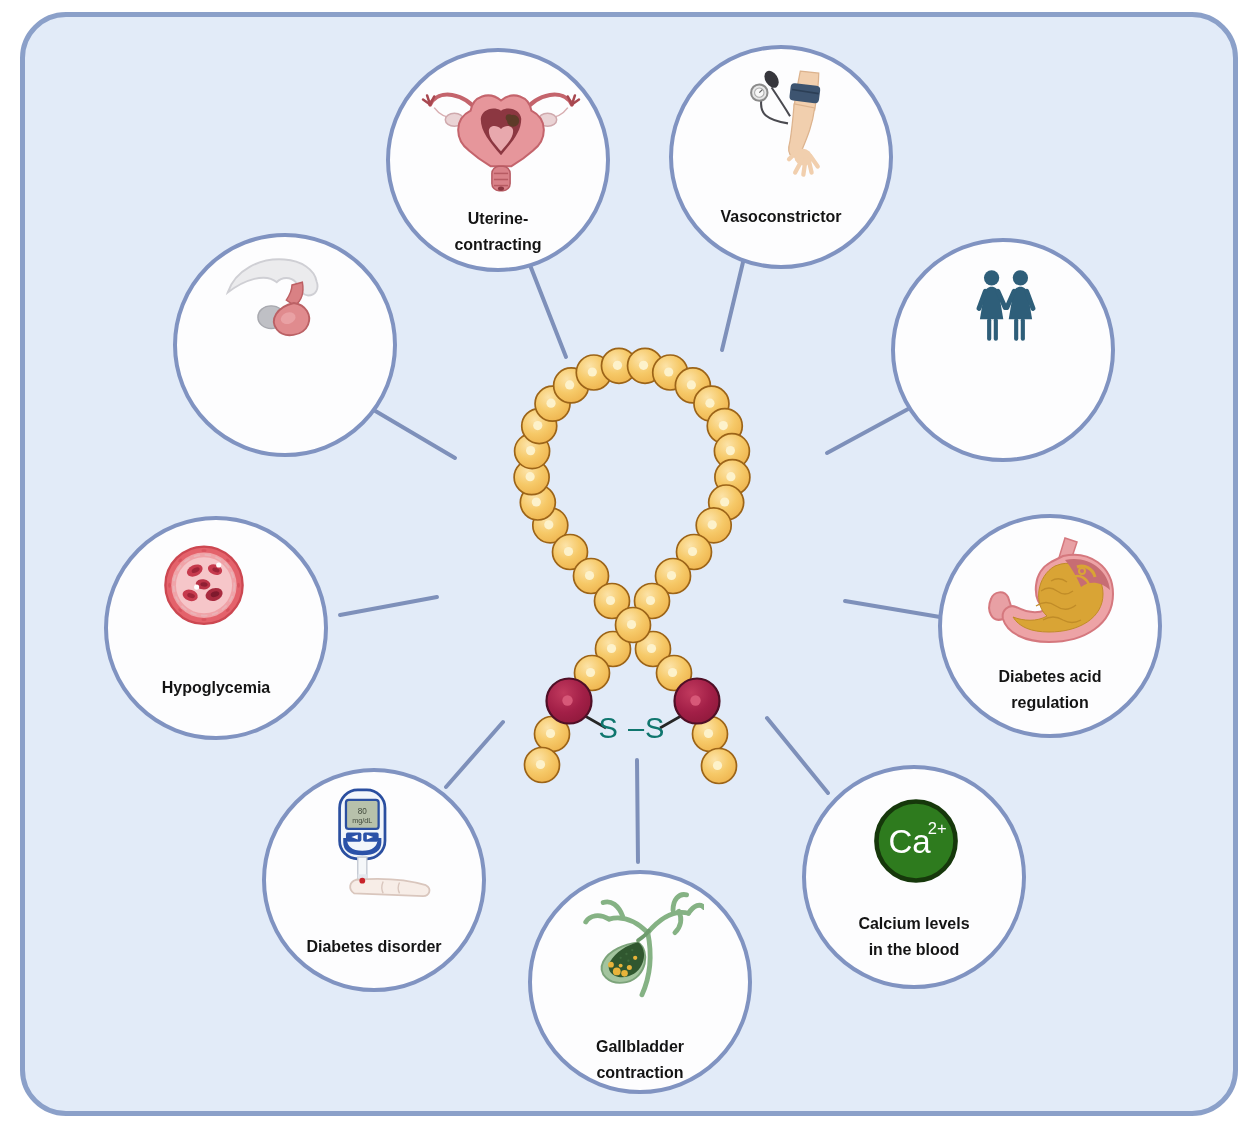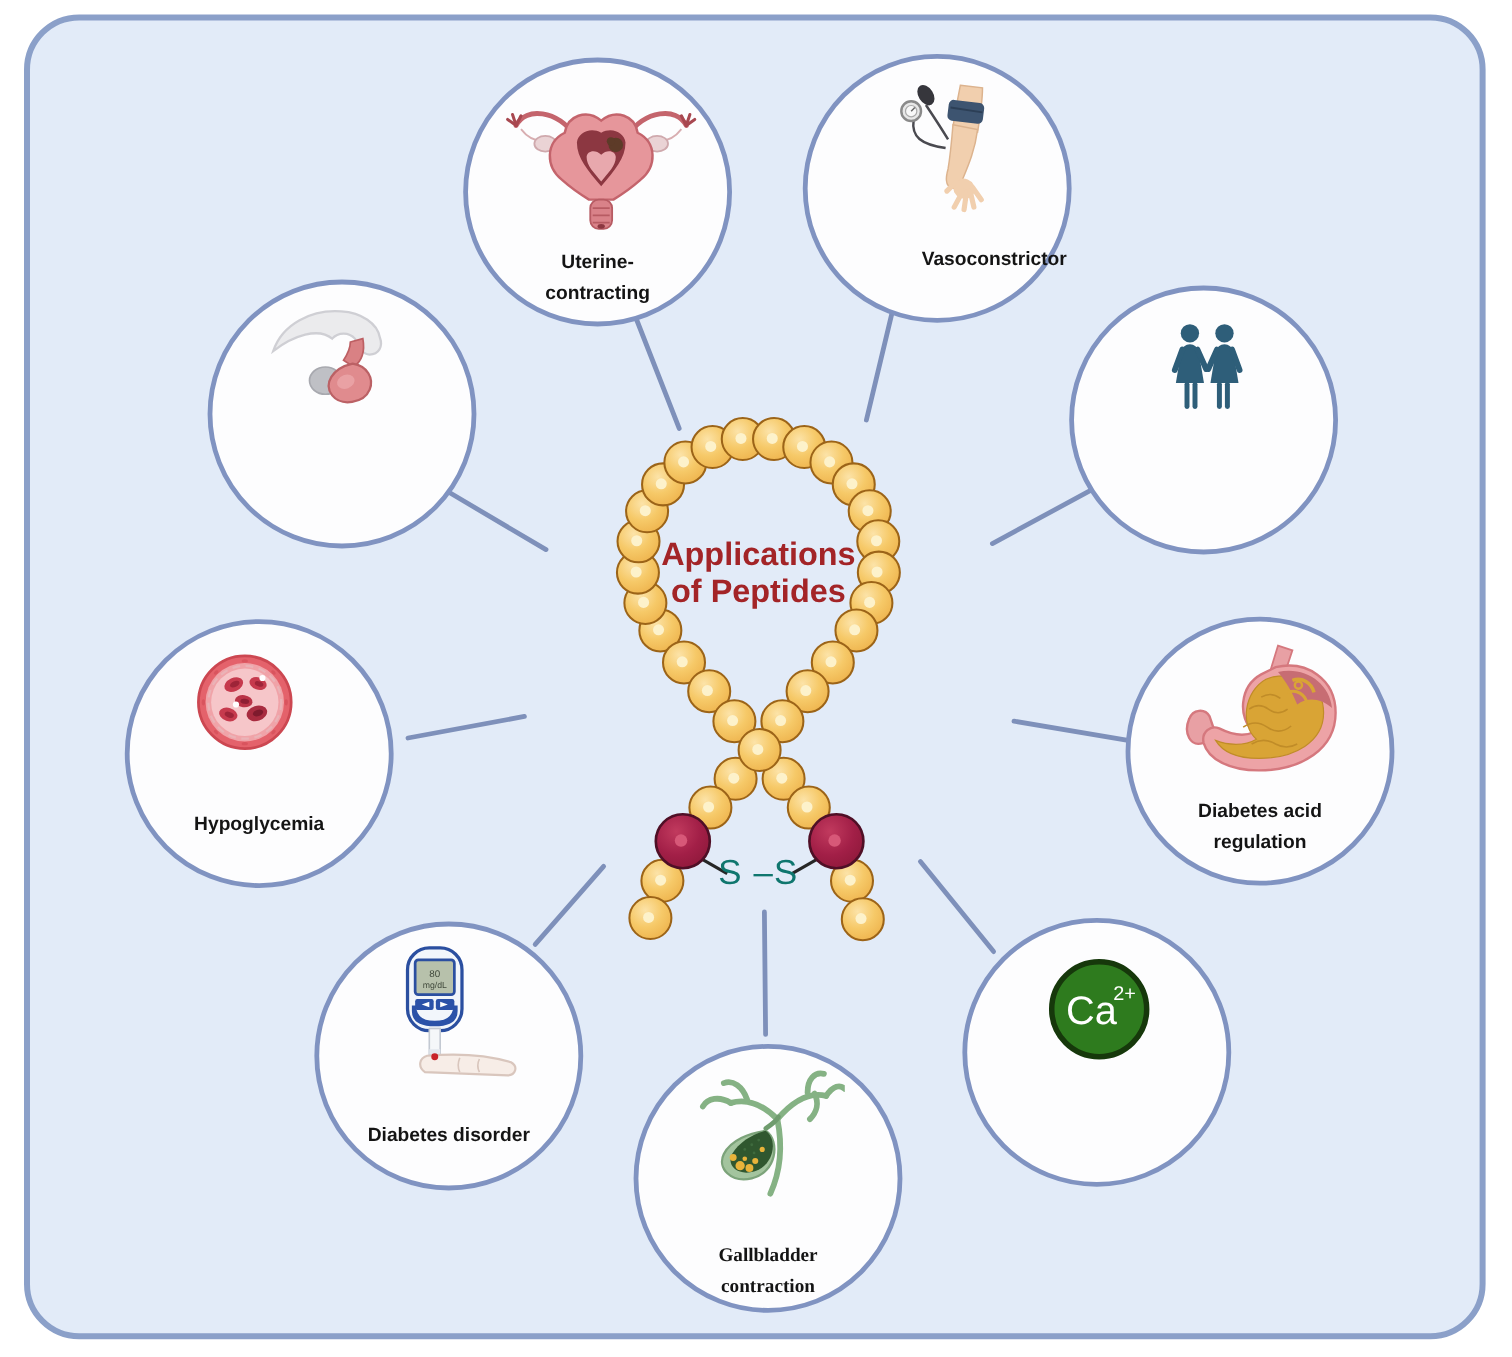--- a/index.html
+++ b/index.html
@@ -118,24 +118,20 @@
         <circle cx="717.5" cy="765.5" r="4.6" fill="#fdf2cb"></circle>
         <line x1="578" y1="712" x2="606" y2="728" stroke="#262626" stroke-width="2.6"></line>
         <line x1="688" y1="712" x2="660" y2="728" stroke="#262626" stroke-width="2.6"></line>
         <circle cx="569" cy="701" r="22.5" fill="url(#rbead)" stroke="#4f0f26" stroke-width="2.2"></circle>
         <circle cx="567.5" cy="700.5" r="5.2" fill="#d75878"></circle>
         <circle cx="697" cy="701" r="22.5" fill="url(#rbead)" stroke="#4f0f26" stroke-width="2.2"></circle>
         <circle cx="695.5" cy="700.5" r="5.2" fill="#d75878"></circle>
       </g>
     </svg>
 
-  <div class="title">
-    <div>Applications</div>
-    <div>of Peptides</div>
-  </div>
 
   <div class="bond-label">S –S</div>
 
   <div id="nodes-root">
   <div class="node" style="left: 173px; top: 233px;">
         <svg viewBox="0 0 110 110" class="icon" style="left: 45px; top: 14px; width: 104px; height: 104px;">
     <path d="M6,44 C14,20 40,7 66,9 C84,10 98,20 100,32 C103,40 99,47 91,47 C85,47 81,41 78,33 C73,27 63,27 58,33 C46,23 24,30 6,44 Z" fill="#ebebed" stroke="#cfcfd4" stroke-width="2"></path>
     <path d="M74,36 L85,33 C87,44 85,52 77,58 L68,52 C72,46 74,42 74,36 Z" fill="#d98184" stroke="#bd5f63" stroke-width="1.5"></path>
     <ellipse cx="52" cy="70" rx="14" ry="12" fill="#bfc0c5" stroke="#a8a9af" stroke-width="1.5"></ellipse>
     <path d="M76,55 C89,57 95,68 91,78 C86,90 66,93 58,83 C50,73 58,59 76,55 Z" fill="#e08b8e" stroke="#bb6165" stroke-width="2"></path>
@@ -192,21 +188,21 @@
     <path d="M12,23 L15,20" stroke="#666" stroke-width="1.2"></path>
     <ellipse cx="55" cy="86" rx="9" ry="8" transform="rotate(22 55 86)" fill="#f1cfae"></ellipse>
     <g stroke="#f1cfae" stroke-width="4.2" stroke-linecap="round">
       <path d="M54,88 L47,101"></path>
             <path d="M57,89 L55,103"></path>
             <path d="M60,88 L63,101"></path>
             <path d="M62,85 L69,95"></path>
             <path d="M49,80 L41,88"></path>
     </g>
   </svg>
-    <div class="label" style="top: 155px; text-align: right;">
+    <div class="label" style="top: 155px;">
           <div>Vasoconstrictor</div>
         </div>
   </div>
 
   <div class="node" style="left: 891px; top: 238px;">
         <svg viewBox="0 0 100 100" class="icon" style="left: 66px; top: 16px; width: 90px; height: 108px;">
     <g fill="#2e5e79">
       <circle cx="34" cy="12" r="8.5"></circle>
             <circle cx="66" cy="12" r="8.5"></circle>
       <path d="M34,22 C38,22 41,25 42,28 L47,58 L21,58 L26,28 C27,25 30,22 34,22 Z"></path>
@@ -249,20 +245,24 @@
           <div>regulation</div>
         </div>
   </div>
 
   <div class="node" style="left: 802px; top: 765px;">
         <svg viewBox="0 0 100 100" class="icon" style="left: 64px; top: 26px; width: 92px; height: 92px;">
     <circle cx="50" cy="50" r="43" fill="#2e7b1e" stroke="#16380b" stroke-width="5"></circle>
     <text x="43" y="63" font-size="36" text-anchor="middle" fill="#ffffff">Ca</text>
     <text x="73" y="42" font-size="18" text-anchor="middle" fill="#ffffff">2+</text>
   </svg>
+    <div class="label" style="top: 142px;">
+          <div>Calcium levels</div>
+          <div>in the blood</div>
+        </div>
   </div>
 
   <div class="node" style="left: 528px; top: 870px;">
         <svg viewBox="0 0 130 130" class="icon" style="left: 46px; top: 16px; width: 126px; height: 126px;">
     <g stroke="#85b284" stroke-width="5" fill="none" stroke-linecap="round">
       <path d="M72,44 C76,64 76,86 66,108"></path>
       <path d="M72,44 C60,32 46,26 32,30"></path>
       <path d="M46,27 C42,16 34,10 26,13"></path>
       <path d="M32,30 C22,24 12,26 8,33"></path>
       <path d="M72,44 C84,30 98,20 114,24"></path>
@@ -281,21 +281,21 @@
             <circle cx="44" cy="78" r="2"></circle>
             <circle cx="59" cy="70" r="2.2"></circle>
     </g>
     <g fill="#3f6b3e">
       <circle cx="50" cy="66" r="1.2"></circle>
             <circle cx="56" cy="62" r="1.2"></circle>
             <circle cx="44" cy="70" r="1.2"></circle>
             <circle cx="52" cy="73" r="1.2"></circle>
     </g>
   </svg>
-    <div class="label" style="top: 160px; font-family: Liberation Serif, serif;">
+    <div class="label" style="top: 160px;">
           <div>Gallbladder</div>
           <div>contraction</div>
         </div>
   </div>
 
   <div class="node" style="left: 262px; top: 768px;">
         <svg viewBox="0 0 130 132" class="icon" style="left: 50px; top: 16px; width: 118px; height: 120px;">
     <rect x="26" y="2" width="50" height="76" rx="20" fill="#f2f6fb" stroke="#2b4fa0" stroke-width="3"></rect>
     <path d="M30,60 Q30,74 51,74 Q72,74 72,60 L72,55 L68,55 Q68,69 51,69 Q34,69 34,55 L30,55 Z" fill="#2b52a8"></path>
     <rect x="33" y="13" width="36" height="32" rx="3" fill="#b7c1ab" stroke="#2b4fa0" stroke-width="2.5"></rect>

